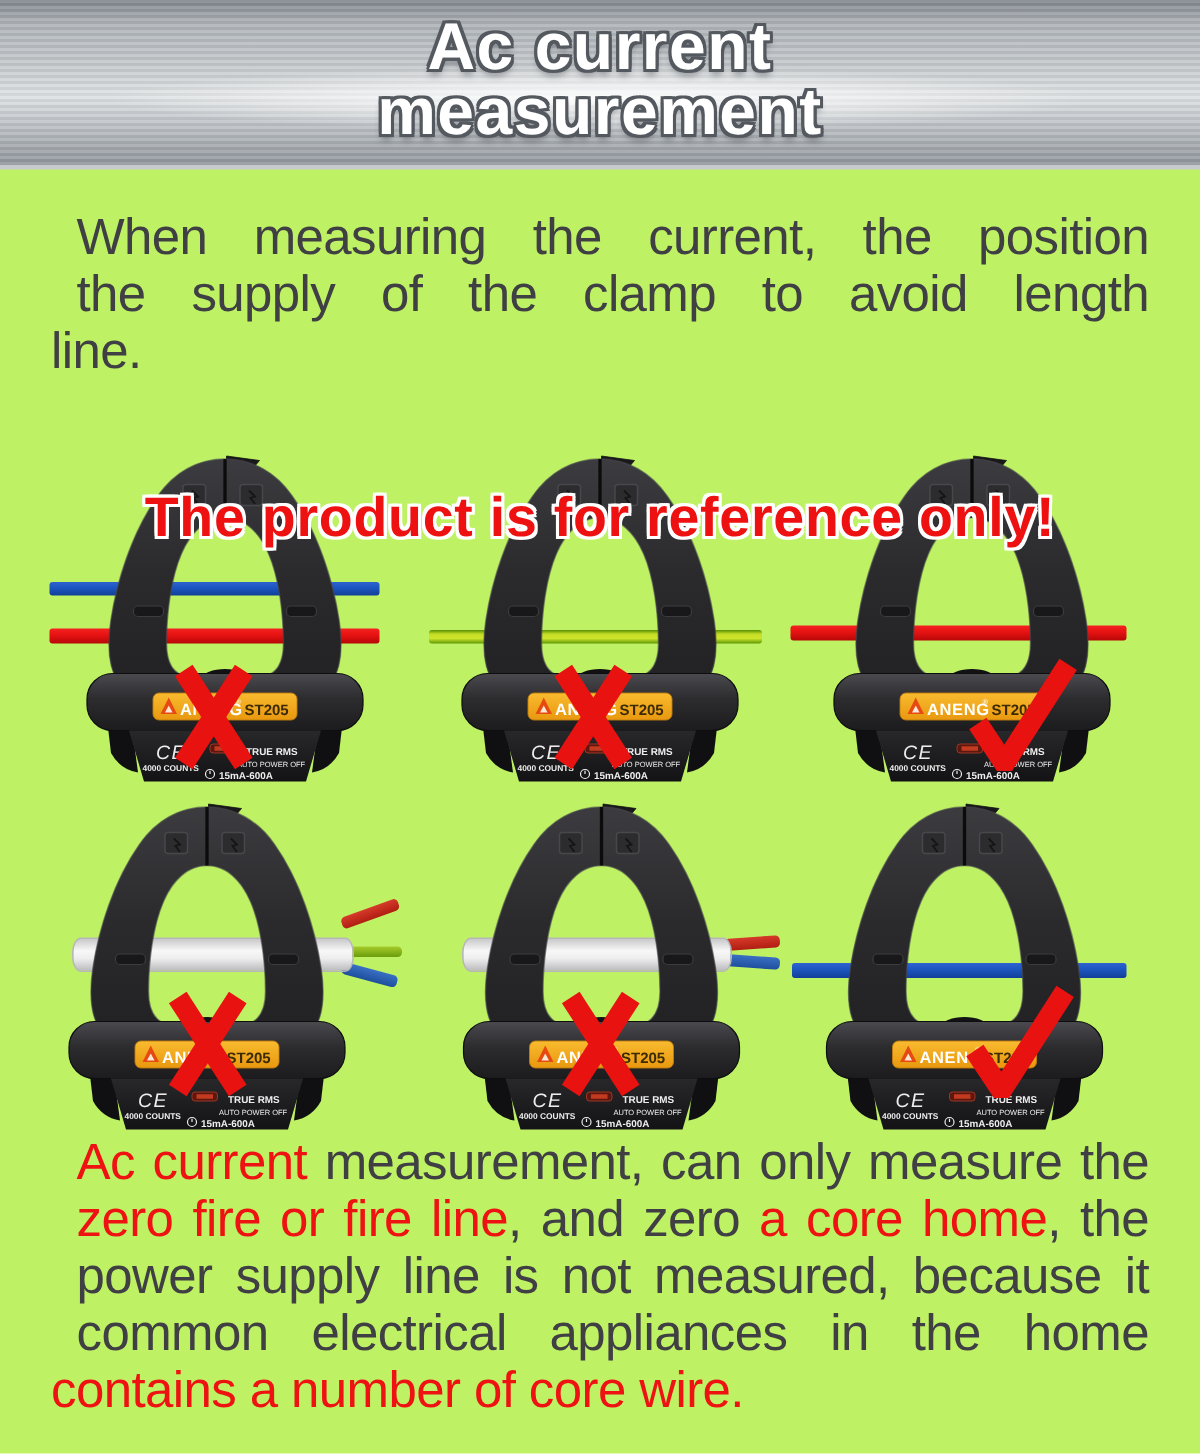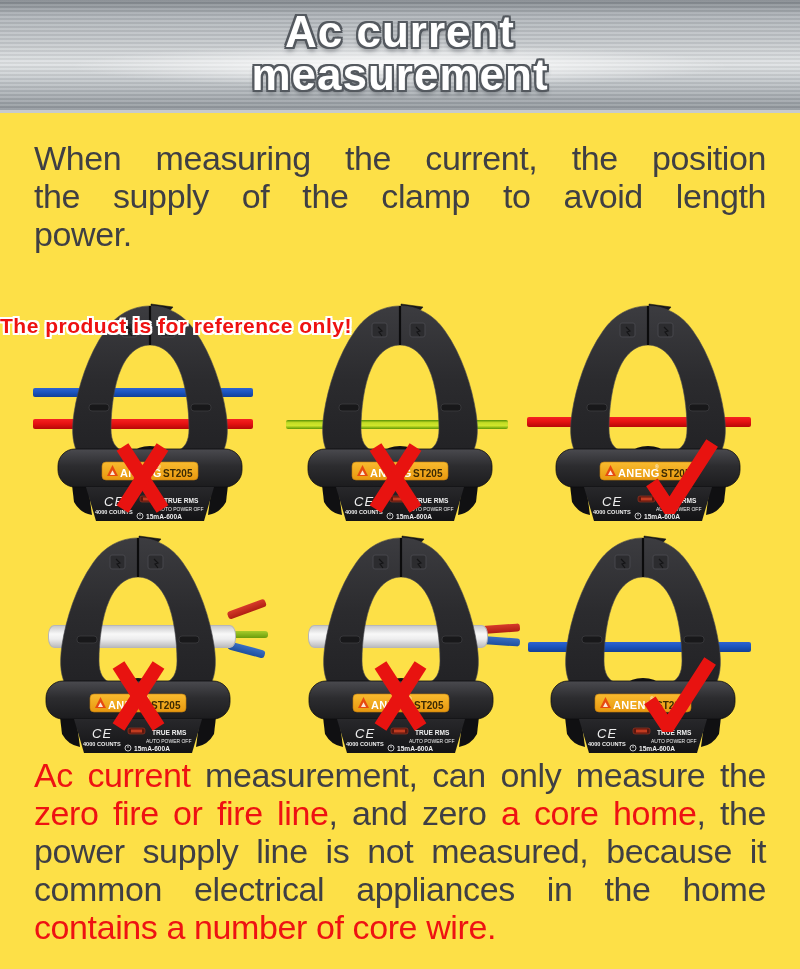--- a/index.html
+++ b/index.html
@@ -1,16 +1,16 @@
 <!DOCTYPE html>
 <html><head>
 <meta charset="utf-8">
 <style>
   html,body{margin:0;padding:0;background:#fff;}
-  .page{position:relative;width:800px;height:969px;margin:0 auto;background:#fde047;
+  .page{position:relative;width:800px;height:969px;margin:0 auto;background:#bef264;
         overflow:hidden;font-family:"Liberation Sans",sans-serif;}
 
   
   .banner{position:absolute;left:0;top:0;width:800px;height:110px;
     background:
       radial-gradient(55% 26% at 50% 60%, rgba(255,255,255,.95), rgba(255,255,255,0) 75%),
       repeating-linear-gradient(180deg, rgba(255,255,255,.10) 0 2px, rgba(0,0,0,.05) 2px 4px),
       linear-gradient(180deg,#7f858b 0%,#aeb3b8 14%,#c6cacd 40%,#dfe2e4 58%,#b9bec2 78%,#8f959b 100%);
     border-bottom:3px solid #c7cacd;}
   .banner-title{position:absolute;left:0;top:10px;width:100%;text-align:center;
@@ -18,26 +18,26 @@
     text-shadow:-2px -2px 0 #54595f, 2px -2px 0 #54595f, -2px 2px 0 #54595f, 2px 2px 0 #54595f,
                 -2px 0 0 #54595f, 2px 0 0 #54595f, 0 -2px 0 #54595f, 0 2px 0 #54595f,
                 0 4px 5px rgba(40,45,50,.45);}
 
   
   .para{position:absolute;left:34px;width:732px;color:#3f3f44;
         font-size:34px;line-height:38px;letter-spacing:-.4px;}
   .intro{top:139px;}
   .outro{top:756px;}
   .jline{height:38px;text-align:justify;}
-  .jline.just{text-align-last:justify;}
+  .jline.just{text-align-last:justify;margin-left:17px;}
   .red{color:#ee1212;}
 
   
-  .overlay-note{position:absolute;left:0;top:314px;width:100%;z-index:5;text-align:left;
-    font-size:21px;font-weight:bold;letter-spacing:.5px;color:#ee1111;
+  .overlay-note{position:absolute;left:0;top:324px;width:100%;z-index:5;text-align:center;
+    font-size:37px;font-weight:bold;letter-spacing:.5px;color:#ee1111;
     text-shadow:-2px -2px 0 #fff,2px -2px 0 #fff,-2px 2px 0 #fff,2px 2px 0 #fff,
                 -2px 0 0 #fff,2px 0 0 #fff,0 -2px 0 #fff,0 2px 0 #fff;}
 
   .clamp{position:absolute;width:200px;height:220px;z-index:2;}
   .mark{position:absolute;z-index:3;}
 
   .wire{position:absolute;z-index:1;border-radius:2px;}
   .wire-blue{background:linear-gradient(180deg,#2e63cf 0,#1b55c0 45%,#123f97 100%);}
   .wire-red{background:linear-gradient(180deg,#f52222 0,#e61212 45%,#b70707 100%);}
   .wire-green{background:linear-gradient(180deg,#568e04 0,#c4dd25 30%,#cfe52b 62%,#5d9805 100%);}
@@ -133,21 +133,21 @@
   <header class="banner">
     <div class="banner-title">
       <div>Ac current</div>
       <div>measurement</div>
     </div>
   </header>
 
   <section class="para intro">
     <div class="jline just">When measuring the current, the position</div>
     <div class="jline just">the supply of the clamp to avoid length</div>
-    <div class="jline">power.</div>
+    <div class="jline">line.</div>
   </section>
 
   <div class="wire wire-blue" style="left:33px;top:388px;width:220px;height:9px;"></div>
   <div class="wire wire-red" style="left:33px;top:419px;width:220px;height:10px;"></div>
   <div class="wire wire-green" style="left:286px;top:420px;width:222px;height:9px;"></div>
   <div class="wire wire-red" style="left:527px;top:417px;width:224px;height:10px;"></div>
 
   <div class="tail tail-red" style="left:228px;top:612px;width:40px;height:8px;transform:rotate(-20deg);"></div>
   <div class="tail tail-green" style="left:231px;top:631px;width:37px;height:7px;"></div>
   <div class="tail tail-blue" style="left:228px;top:641px;width:38px;height:8px;transform:rotate(15deg);"></div>

